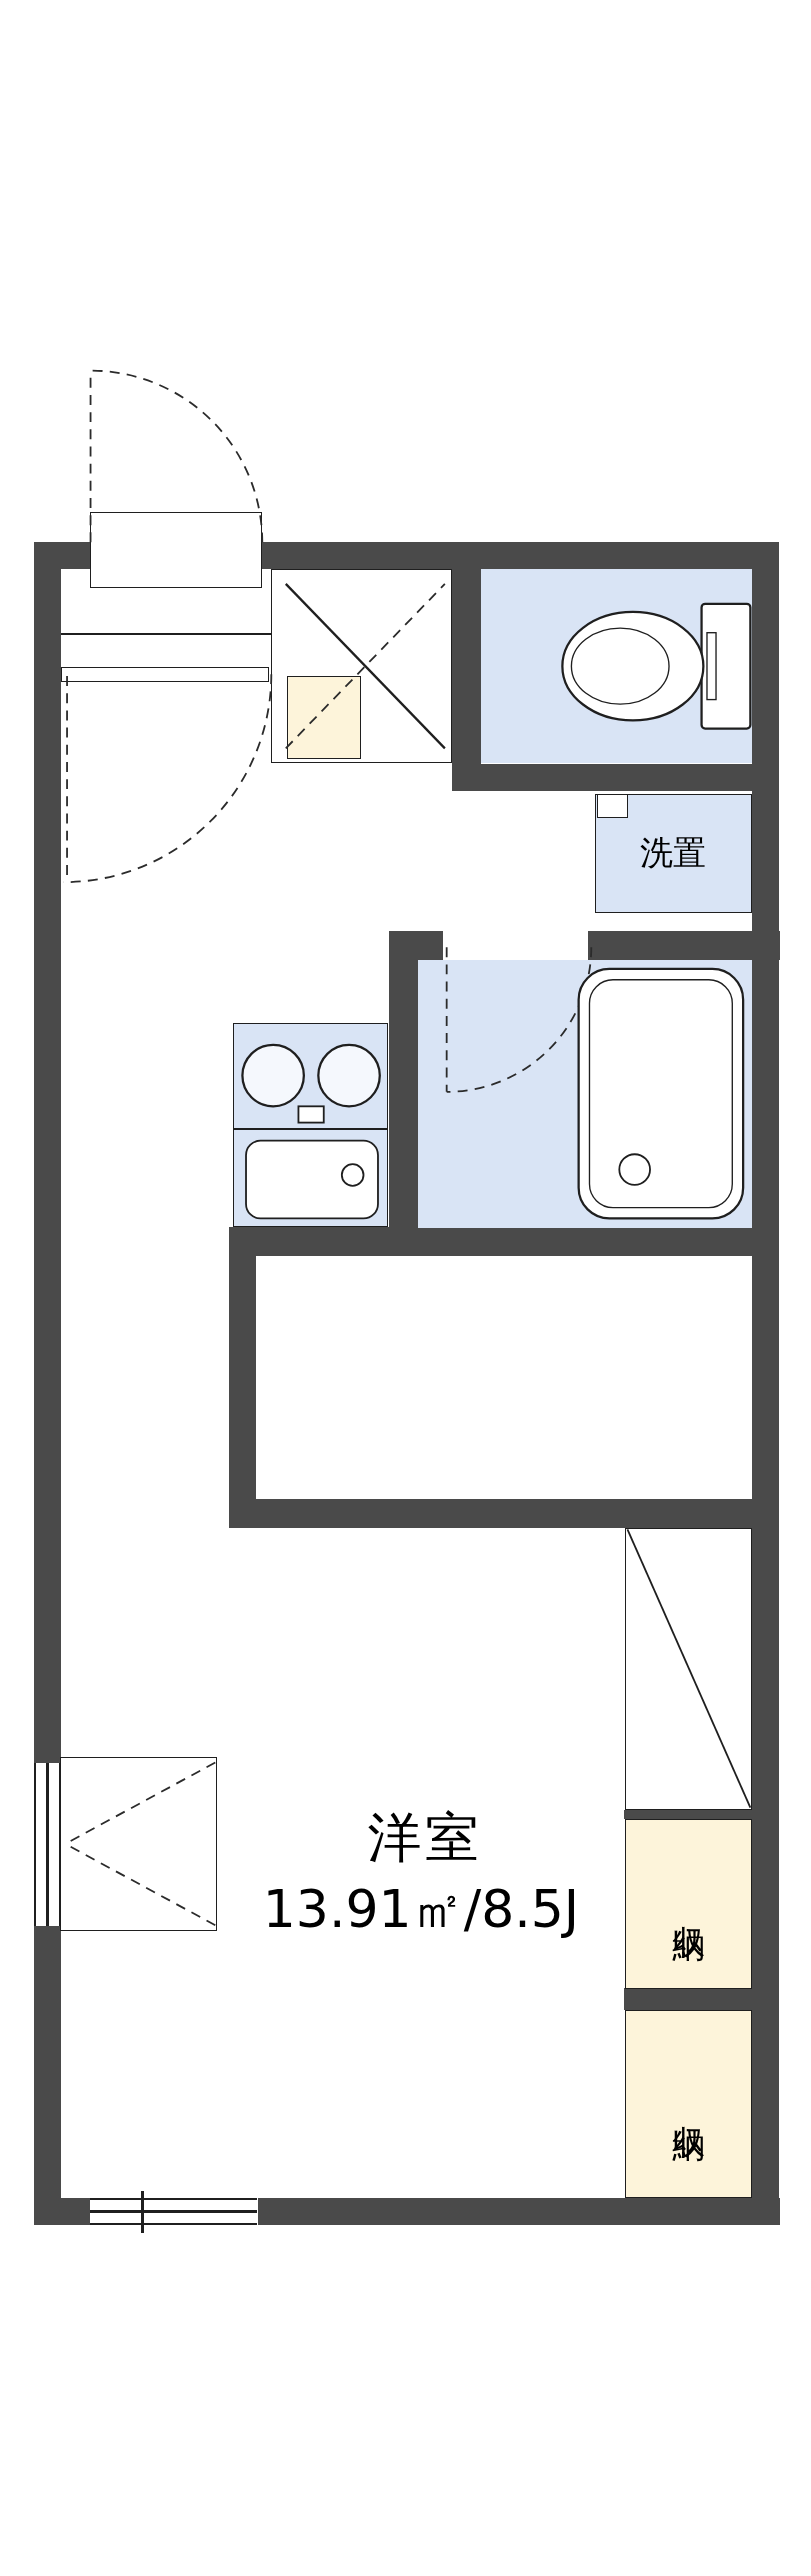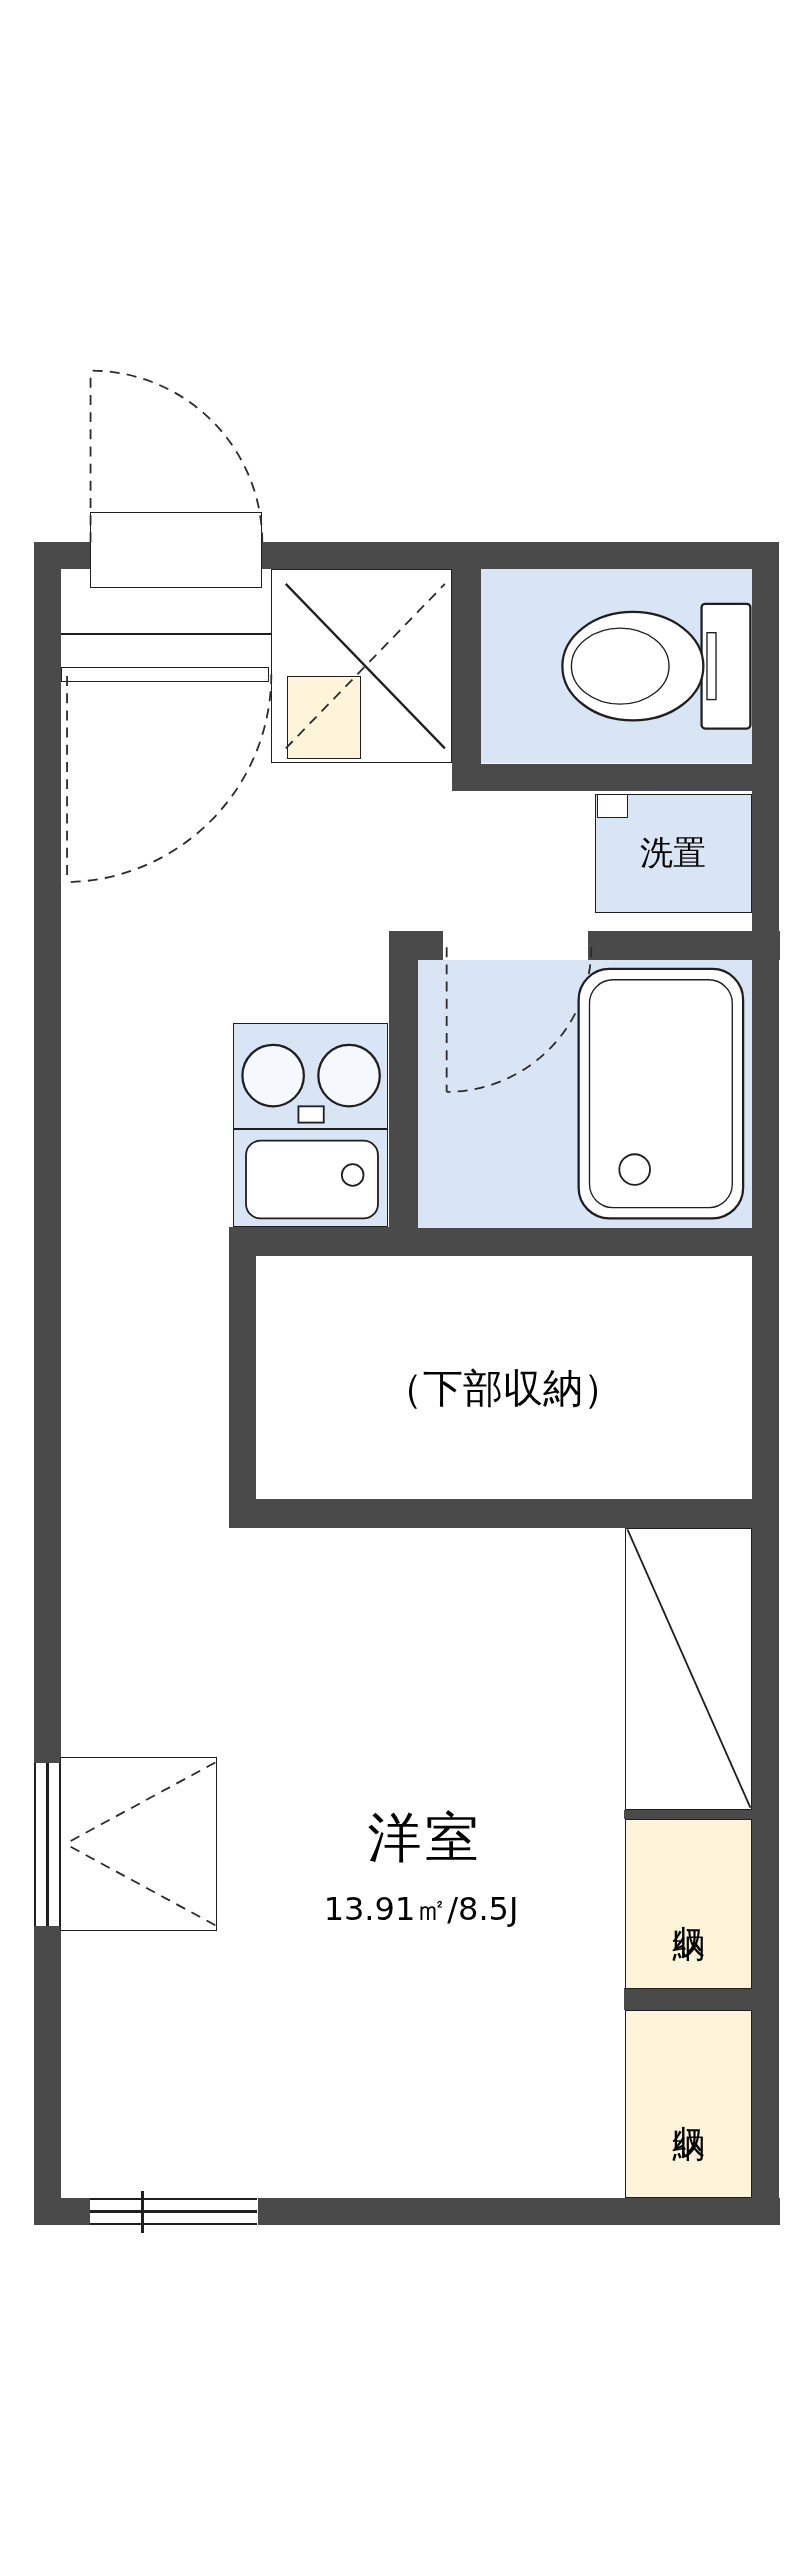--- a/index.html
+++ b/index.html
@@ -127,22 +127,21 @@
     </g>
 
     <g>
       <rect x="272" y="1262" width="146" height="86" rx="16" fill="#ffffff" stroke="#1f1f1f" stroke-width="2"></rect>
       <circle cx="390" cy="1300" r="12" fill="#ffffff" stroke="#1f1f1f" stroke-width="2"></circle>
     </g>
   </svg>
 
   <div class="label" style="left:673px;top:853px;font-size:33px;">洗置</div>
 
-  <div class="label" style="left:503px;top:1388px;font-size:40px;">（下部収納）</div>
 
   <div class="label" style="left:425px;top:1838px;font-size:54px;letter-spacing:3.6px;">洋室</div>
-  <div class="label" style="left:421px;top:1909px;font-size:32px;">13.91㎡/8.5J</div>
+  <div class="label" style="left:421px;top:1909px;font-size:52px;">13.91㎡/8.5J</div>
 
   <div class="label vtext" style="left:689px;top:1904px;font-size:33px;">収納</div>
   <div class="label vtext" style="left:689px;top:2104px;font-size:33px;">収納</div>
 
 </div>
 
 
 </body></html>

